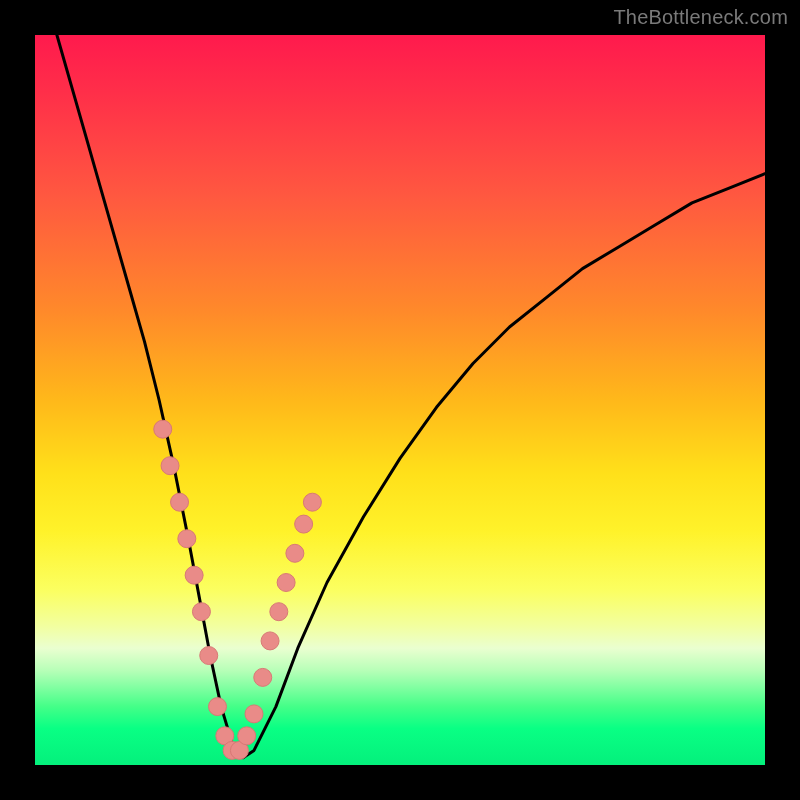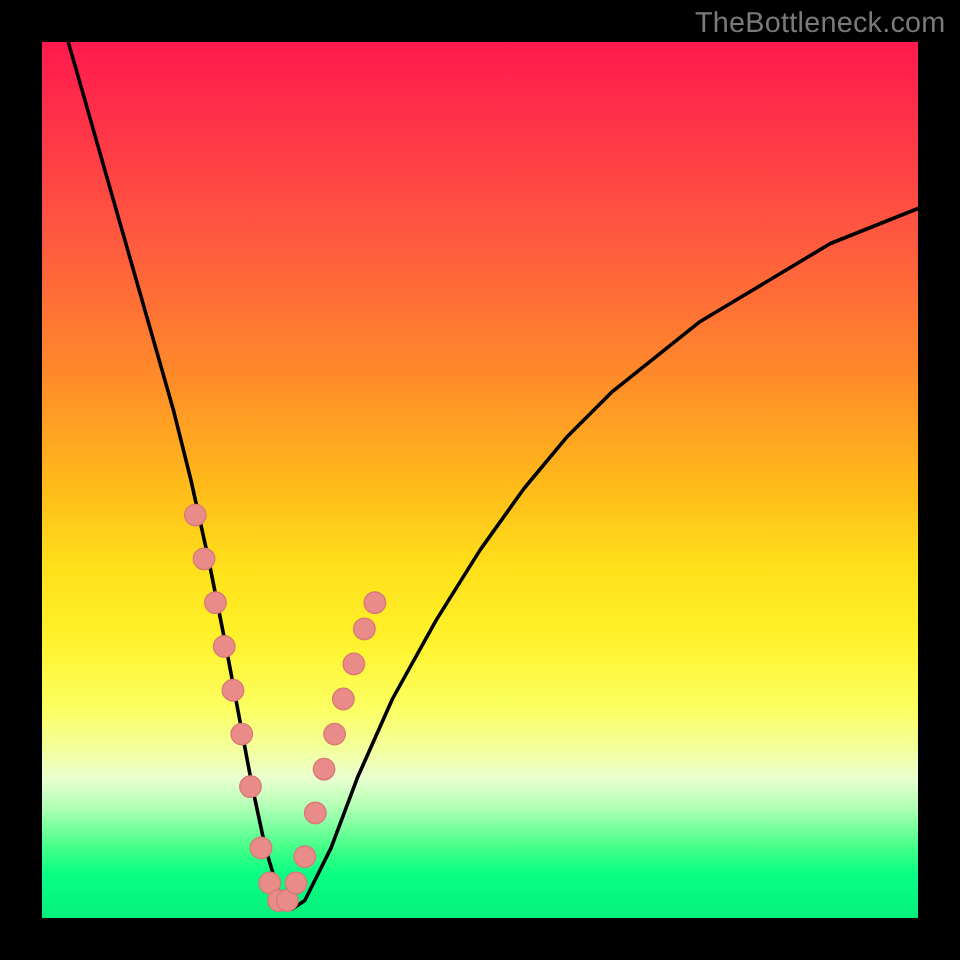--- a/index.html
+++ b/index.html
@@ -50,21 +50,21 @@
   }
   .svg-layer {
     position: absolute;
     inset: 0;
   }
   .watermark {
     position: absolute;
     top: 6px;
     right: 12px;
     color: #7a7a7a;
-    font-size: 24px;
+    font-size: 20px;
     letter-spacing: 0.2px;
     font-weight: 500;
     user-select: none;
   }
 </style>
 </head>
 <body>
 
 <div class="frame">
   <div class="plot">

